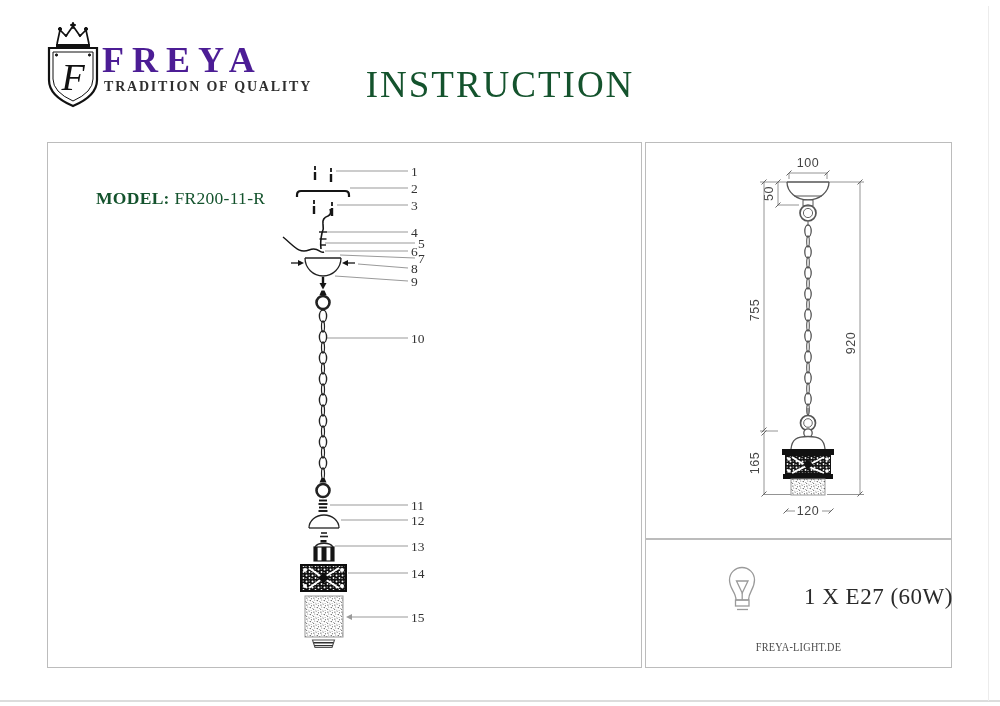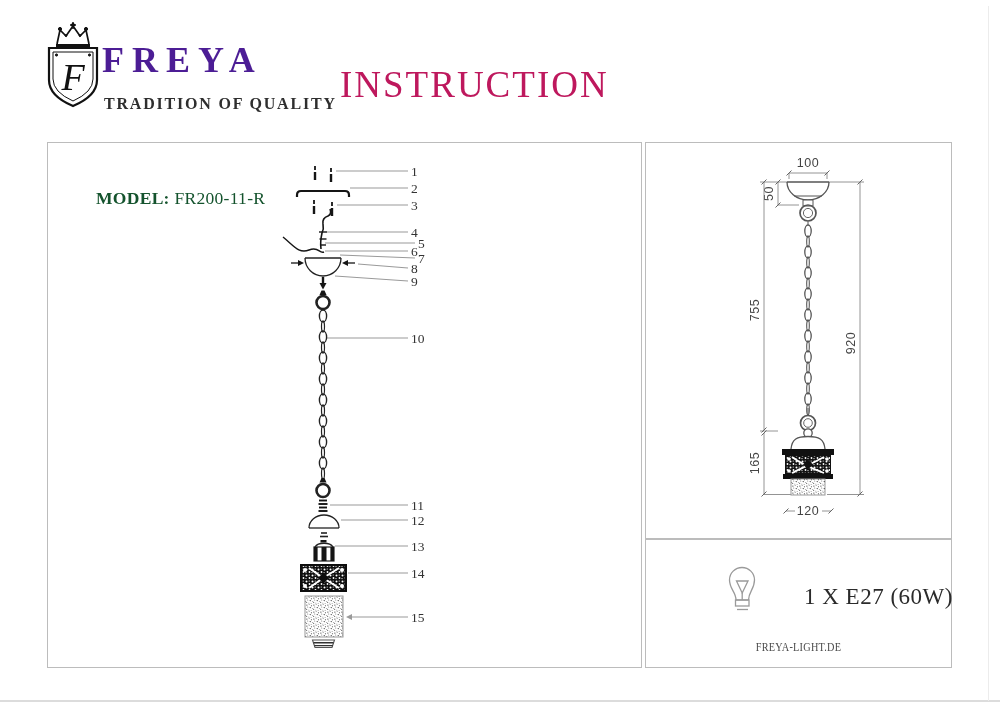--- a/index.html
+++ b/index.html
@@ -1,21 +1,21 @@
 <!DOCTYPE html>
 <html><head>
 <meta charset="utf-8">
 <style>
 html,body{margin:0;padding:0}
 body{position:relative;width:1000px;height:706px;background:#fff;font-family:"Liberation Serif",serif;color:#1a1a1a;overflow:hidden}
 .abs{position:absolute}
 .panel{position:absolute;border:1.6px solid #bcbcbc;background:#fff;box-sizing:border-box}
 #brand{position:absolute;left:102px;top:42px;font-size:36px;font-weight:bold;letter-spacing:8px;line-height:1;color:#4c1d95}
-#tagline{position:absolute;left:104px;top:96px;font-size:16px;font-weight:bold;letter-spacing:1.8px;line-height:1;color:#2e2e2e}
-#title{position:absolute;left:340px;top:66px;width:320px;text-align:left;font-size:37px;letter-spacing:2px;line-height:1;color:#be185d}
+#tagline{position:absolute;left:104px;top:80px;font-size:14px;font-weight:bold;letter-spacing:1.8px;line-height:1;color:#2e2e2e}
+#title{position:absolute;left:340px;top:66px;width:320px;text-align:center;font-size:37px;letter-spacing:2px;line-height:1;color:#14532d}
 #model{position:absolute;left:96px;top:184px;font-size:17.5px;color:#14532d;line-height:29px;letter-spacing:.3px}
 #bulbspec{position:absolute;left:804px;top:584px;font-size:23px;color:#2b2b2b;letter-spacing:.5px}
 #website{position:absolute;left:645px;top:640px;width:307px;text-align:center;font-size:12.5px;letter-spacing:.3px;color:#4a4a4a;transform:scaleX(.82)}
 .edge-b{position:absolute;left:0;top:700px;width:1000px;height:1.5px;background:#dcdcdc}
 .edge-r{position:absolute;left:988px;top:6px;width:1px;height:695px;background:#ececec}
 text{font-family:"Liberation Serif",serif}
 .dim{font-family:"Liberation Sans",sans-serif;font-size:12.5px;fill:#444;letter-spacing:.5px}
 .pnum{font-size:13.5px;fill:#333}
 </style>
 </head>

